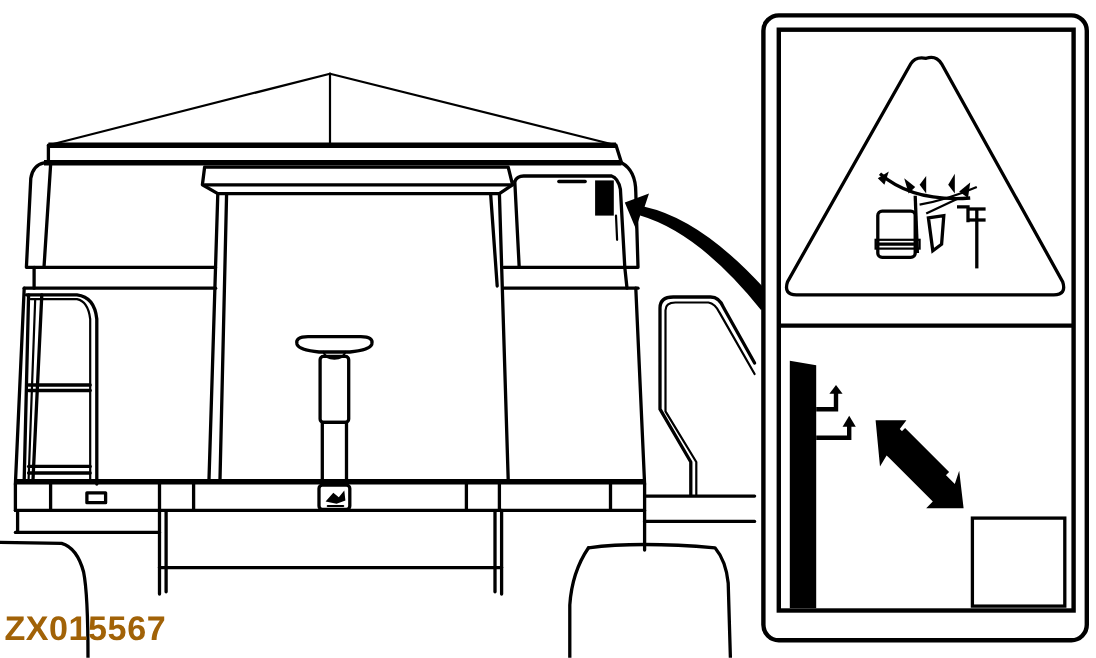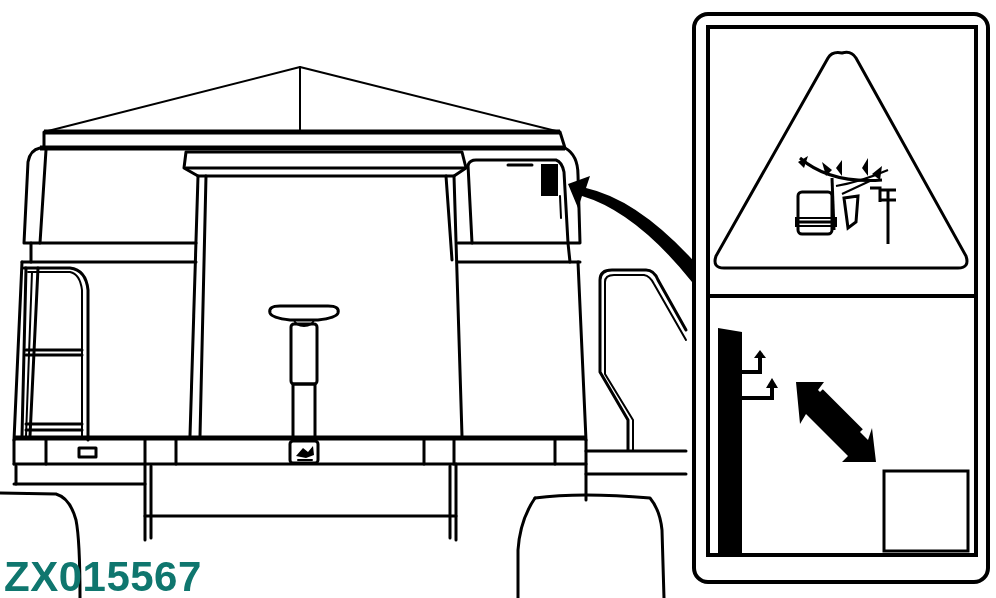--- a/index.html
+++ b/index.html
@@ -1,18 +1,18 @@
 <!DOCTYPE html>
 <html><head>
 <meta charset="utf-8">
 <style>
   html, body { margin: 0; padding: 0; background: #ffffff; }
   body { width: 996px; height: 598px; position: relative; overflow: hidden; font-family: "Liberation Sans", sans-serif; }
   #drawing { position: absolute; left: 0; top: 0; width: 996px; height: 598px; }
-  .fig-id { position: absolute; left: 4px; top: 556px; font-family: "Liberation Sans", sans-serif; font-weight: bold; font-size: 42px; letter-spacing: 0.5px; color: #0f766e; line-height: 1; }
+  .fig-id { position: absolute; left: 4px; top: 556px; font-family: "Liberation Sans", sans-serif; font-weight: bold; font-size: 31px; letter-spacing: 0.5px; color: #a16207; line-height: 1; }
   .ln { fill: none; stroke: #000; stroke-width: 3; stroke-linejoin: round; stroke-linecap: round; }
   .thin { fill: none; stroke: #000; stroke-width: 2; stroke-linejoin: round; stroke-linecap: round; }
   .thick { fill: none; stroke: #000; stroke-width: 5; stroke-linejoin: round; }
   .blk { fill: #000; stroke: none; }
 </style>
 </head>
 <body>
 
 <div>
 <svg id="drawing" viewBox="0 0 996 598" xmlns="http://www.w3.org/2000/svg">

